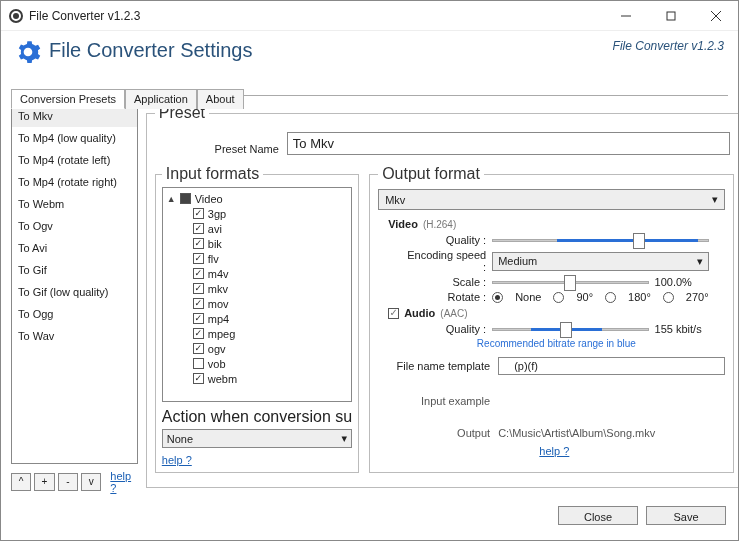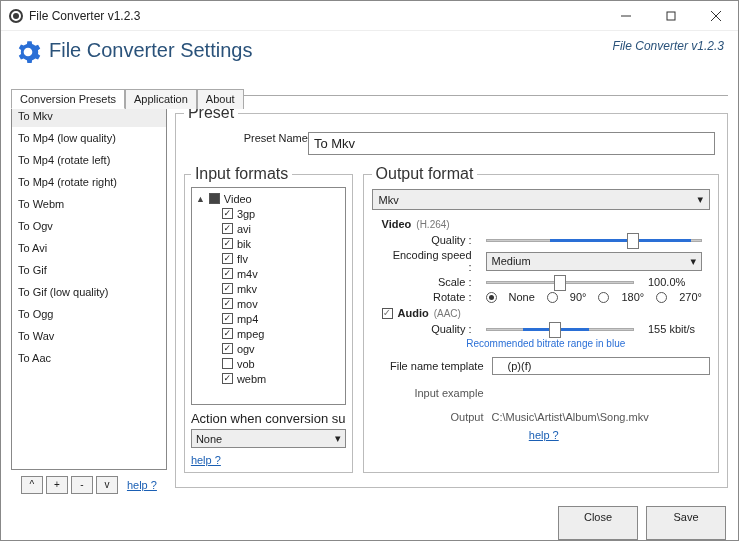--- a/index.html
+++ b/index.html
@@ -22,63 +22,63 @@
 .presets{width:156px;display:flex;flex-direction:column}
 .presetlist{flex:1;border:1px solid #888;overflow-y:scroll;background:#fff}
 .presetlist .item{padding:5px 6px;border-bottom:0}
 .presetlist .item.sel{background:#eee}
 .presetbtns{display:flex;align-items:center;gap:3px;margin-top:6px;justify-content:center}
 .pbtn{width:22px;height:18px;border:1px solid #888;background:#f3f3f3;text-align:center;line-height:15px;font-size:10px}
 .help{color:#1a5fb4;text-decoration:underline;font-size:11px;margin-left:6px}
 .right{flex:1;display:flex;flex-direction:column}
 fieldset{border:1px solid #bbb;padding:6px 8px 8px 8px;margin-bottom:6px}
 legend{padding:0 4px;font-size:16px;color:#333}
-.presetname{display:flex;align-items:flex-start;margin:4px 4px 10px 4px}
+.presetname{display:flex;align-items:flex-end;gap:8px;margin:4px 4px 10px 4px}
 .presetname label{width:120px;text-align:right}
 .presetname input{flex:1;border:1px solid #888;padding:3px 5px;font-size:13px}
 .cols{display:flex;gap:10px;flex:1}
 .inputfmts{width:140px;display:flex;flex-direction:column;border:1px solid #bbb;padding:4px 6px 6px 6px}
 .inputfmts legend{padding:0 4px}
 .fmtlist{flex:1;border:1px solid #888;overflow:scroll;background:#fff;padding:3px 4px;height:236px}
 .fmtlist .row{display:flex;align-items:center;gap:4px;padding:1.5px 0;white-space:nowrap}
 .fmtlist .row.head{margin-left:0}
 .fmtlist .row.sub{margin-left:26px}
 .tri{font-size:9px;color:#444}
 .cb{width:11px;height:11px;border:1px solid #555;display:inline-flex;align-items:center;justify-content:center;font-size:9px;line-height:1}
 .cb.filled{background:#444}
-.actionlbl{margin-top:6px;font-size:13px;white-space:nowrap;overflow:hidden}
+.actionlbl{margin-top:6px;font-size:16px;white-space:nowrap;overflow:hidden}
 .actsel{width:100%;border:1px solid #888;background:#eee;padding:2px 4px;margin-top:3px;font-size:11px;display:flex;justify-content:space-between;align-items:center}
 .output{flex:1;border:1px solid #bbb;padding:6px 8px 6px 8px;position:relative}
 .output legend{padding:0 4px}
 .outfmt{width:100%;border:1px solid #888;background:#eee;padding:3px 6px;font-size:12px;display:flex;justify-content:space-between;align-items:center;margin-bottom:8px}
 .sect{margin:4px 0 2px 10px}
 .sect .hd{display:flex;align-items:center;gap:5px;margin-bottom:4px}
 .sect .hd b{font-weight:700;font-size:11px}
 .sect .hd span{color:#777;font-size:10px}
-.ctrlrow{display:flex;align-items:center;gap:14px;margin:3px 8px}
+.ctrlrow{display:flex;align-items:center;gap:6px;margin:3px 16px}
 .ctrlrow .lbl{width:82px;text-align:right;font-size:11px}
 .slider{flex:1;height:12px;position:relative}
 .slider .track{position:absolute;top:5px;left:0;right:0;height:3px;background:#ccc;border:1px solid #aaa}
 .slider .blue{position:absolute;top:5px;height:3px;background:#2a6fd6}
 .slider .thumb{position:absolute;top:-1px;width:12px;height:16px;background:#fff;border:1px solid #777;transform:translateX(-50%)}
 .encsel{flex:1;border:1px solid #888;background:#eee;padding:2px 5px;font-size:11px;display:flex;justify-content:space-between;align-items:center}
 .valr{width:54px;text-align:left;font-size:11px}
 .radios{display:flex;gap:12px;align-items:center}
 .radio{width:11px;height:11px;border:1px solid #555;border-radius:50%;display:inline-flex;align-items:center;justify-content:center}
 .radio.on::after{content:"";width:5px;height:5px;background:#333;border-radius:50%}
 .rec{text-align:center;color:#2a6fd6;font-size:10px;margin-top:2px}
 .fnt{display:flex;align-items:center;gap:8px;margin-top:8px}
 .fnt .lbl{width:112px;text-align:right;font-size:11px}
 .fnt input{flex:1;border:1px solid #888;padding:2px 15px;font-size:11px}
-.ex{display:flex;gap:8px;margin-top:12px;font-size:10px}
+.ex{display:flex;gap:8px;margin-top:20px;font-size:10px}
 .ex .lbl{width:112px;text-align:right;color:#555}
 .ex .val{color:#555}
 .ohelp{text-align:center;margin-top:6px}
 .footer{display:flex;justify-content:flex-end;gap:8px;padding:8px 12px;border-top:0}
-.fbtn{width:80px;height:34px;border:1px solid #888;background:#eee;text-align:center;line-height:20px;font-size:11px}
+.fbtn{width:80px;height:19px;border:1px solid #888;background:#eee;text-align:center;line-height:20px;font-size:11px}
 ::-webkit-scrollbar{width:15px;height:15px}
 ::-webkit-scrollbar-track{background:#f0f0f0}
 ::-webkit-scrollbar-thumb{background:#c8c8c8;border:1px solid #aaa}
 </style>
 </head>
 <body>
 
 <div class="titlebar">
   <span class="appicon"></span>
   <span class="title">File Converter v1.2.3</span>
@@ -123,21 +123,20 @@
       <div class="item">To Mp4 (low quality)</div>
       <div class="item">To Mp4 (rotate left)</div>
       <div class="item">To Mp4 (rotate right)</div>
       <div class="item">To Webm</div>
       <div class="item">To Ogv</div>
       <div class="item">To Avi</div>
       <div class="item">To Gif</div>
       <div class="item">To Gif (low quality)</div>
       <div class="item">To Ogg</div>
       <div class="item">To Wav</div>
-      <div class="item">To Aac</div>
     </div>
     <div class="presetbtns">
       <div class="pbtn">^</div>
       <div class="pbtn">+</div>
       <div class="pbtn">-</div>
       <div class="pbtn">v</div>
       <a class="help">help ?</a>
     </div>
   </div>
 

